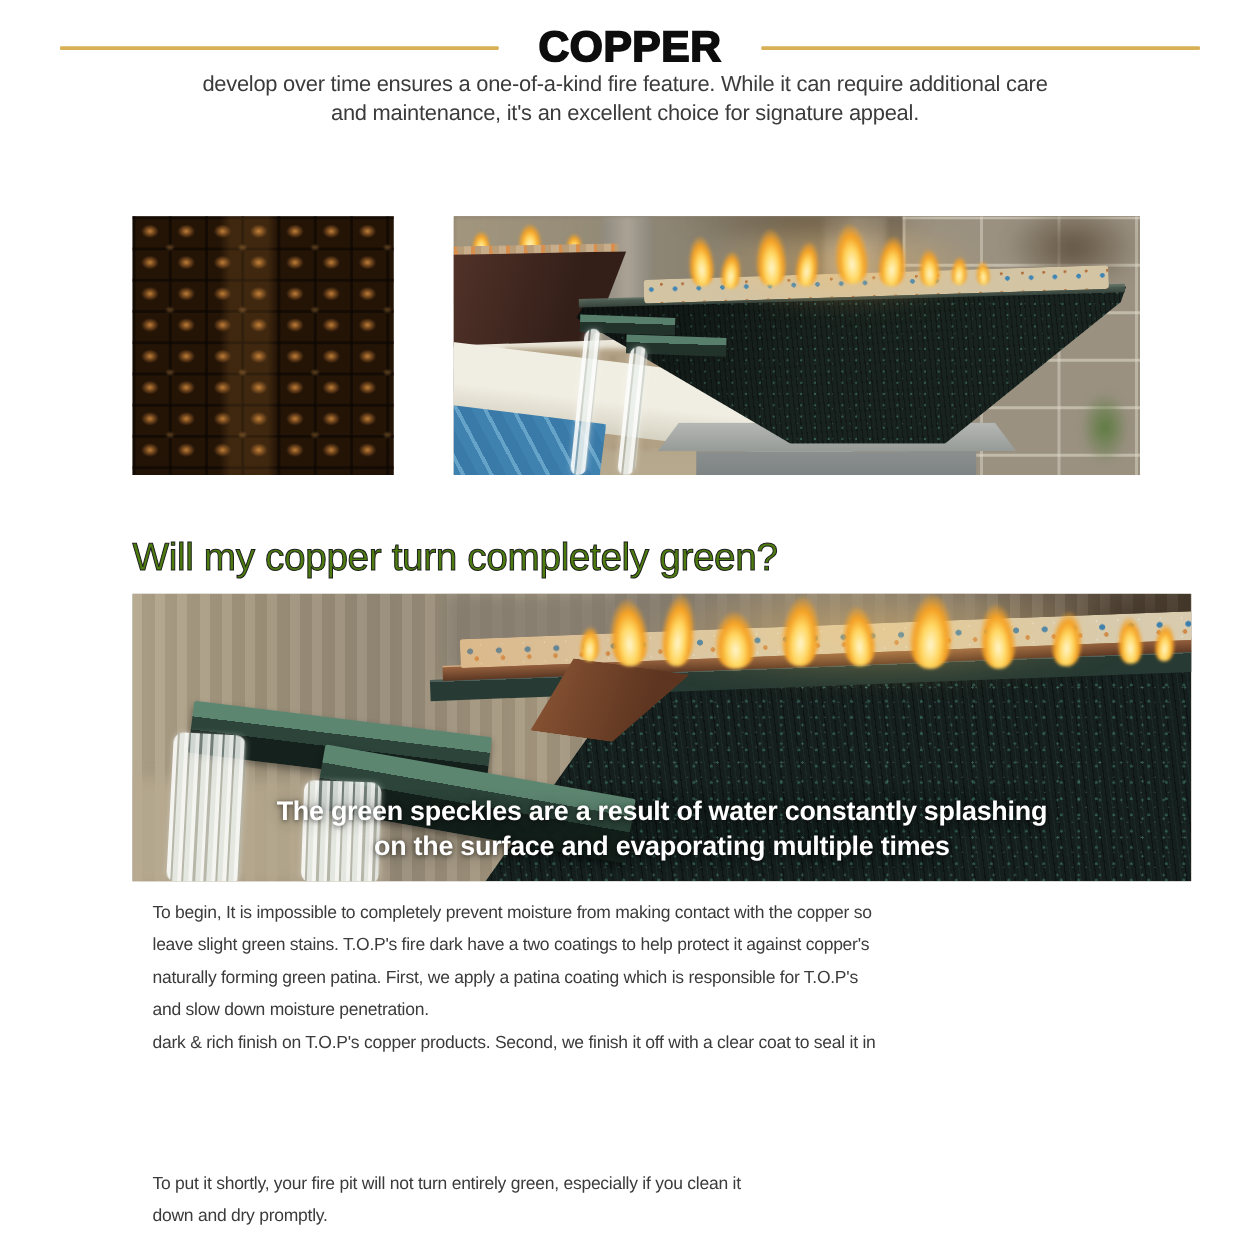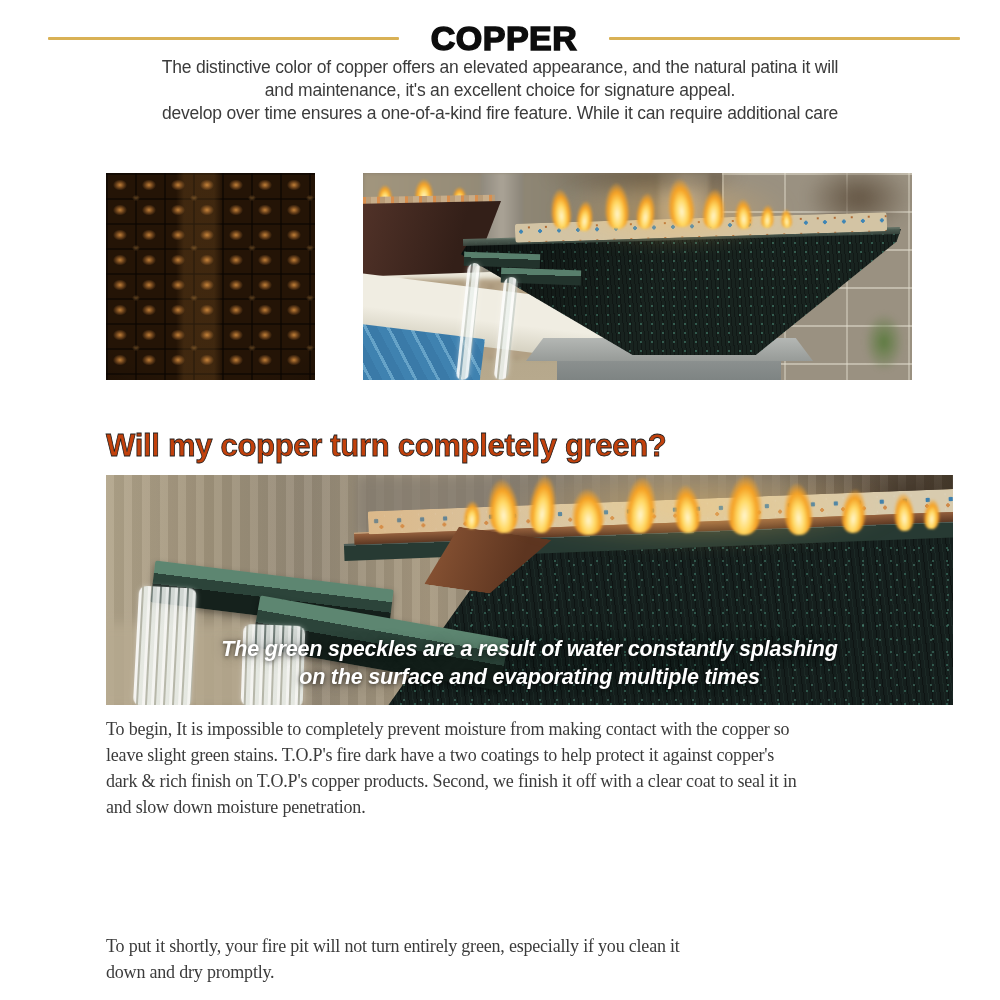--- a/index.html
+++ b/index.html
@@ -156,48 +156,46 @@
   .b-spout1{left:46px;top:100px;width:240px;height:42px;transform:rotate(7deg);border-radius:2px;
     background:linear-gradient(180deg,#5d8671 0 30%,#2c443a 30% 55%,#15211c 55%);
     box-shadow:0 3px 6px rgba(0,0,0,.35);}
   .b-spout2{left:148px;top:142px;width:252px;height:52px;transform:rotate(10deg);border-radius:2px;
     background:linear-gradient(180deg,#5d8671 0 28%,#2c443a 28% 52%,#15211c 52%);
     box-shadow:0 3px 6px rgba(0,0,0,.35);}
   .b-caption{
     position:absolute;left:0;right:0;bottom:14px;z-index:50;text-align:center;
     color:#ffffff;font-size:21.5px;font-weight:700;line-height:28px;letter-spacing:-.2px;
     text-shadow:0 1px 4px rgba(0,0,0,.6),0 0 14px rgba(0,0,0,.35);
-    font-style:italic;
   }
   .b-caption .line{display:block;}
 
   
   h2.question{
     position:absolute;left:106px;top:427px;margin:0;
-    font-size:31px;line-height:38px;font-weight:700;color:#c2410c;
+    font-size:31px;line-height:38px;font-weight:400;color:#4d7c0f;
     letter-spacing:-.3px;-webkit-text-stroke:.8px #1d1d1d;white-space:nowrap;
   }
-  .para{position:absolute;left:106px;width:852px;margin:0;
-    font-size:18px;line-height:26px;color:#3b3b3b;letter-spacing:-.2px;font-family:Liberation Serif, serif;}
+  .para{position:absolute;left:122px;width:852px;margin:0;
+    font-size:14px;line-height:26px;color:#3b3b3b;letter-spacing:-.2px;}
   .answer{top:716px;}
   .summary{top:901px;margin-top:32px;}
 </style>
 </head>
 <body data-interactable="false">
 
 <div class="title-row" data-interactable="false">
   <span class="rule" data-interactable="false"></span>
   <h1 class="page-title" data-interactable="false">COPPER</h1>
   <span class="rule" data-interactable="false"></span>
 </div>
 
 <p class="intro" data-interactable="false">
-  <span class="line" data-interactable="false">The distinctive color of copper offers an elevated appearance, and the natural patina it will</span>
+  <span class="line" data-interactable="false">develop over time ensures a one-of-a-kind fire feature. While it can require additional care</span>
   <span class="line" data-interactable="false">and maintenance, it's an excellent choice for signature appeal.</span>
-  <span class="line" data-interactable="false">develop over time ensures a one-of-a-kind fire feature. While it can require additional care</span>
 </p>
 
 <div class="texture" data-interactable="false"></div>
 
 <div class="photo photo1" data-interactable="false">
   <i class="p1-bg" data-interactable="false"></i>
   <i class="p1-top" data-interactable="false"></i>
   <i class="p1-wall" data-interactable="false"></i>
   <i class="p1-trunk1" data-interactable="false"></i>
   <i class="p1-trunk2" data-interactable="false"></i>
@@ -266,20 +264,21 @@
   <i class="stream" style="left:136px;top:150px;width:62px;height:82px;transform:rotate(2deg)" data-interactable="false"></i>
   <div class="b-caption" data-interactable="false">
     <span class="line" data-interactable="false">The green speckles are a result of water constantly splashing</span>
     <span class="line" data-interactable="false">on the surface and evaporating multiple times</span>
   </div>
 </div>
 
 <p class="para answer" data-interactable="false">
   <span class="line" data-interactable="false">To begin, It is impossible to completely prevent moisture from making contact with the copper so</span>
   <span class="line" data-interactable="false">leave slight green stains. T.O.P's fire dark have a two coatings to help protect it against copper's</span>
+  <span class="line" data-interactable="false">naturally forming green patina. First, we apply a patina coating which is responsible for T.O.P's</span>
+  <span class="line" data-interactable="false">and slow down moisture penetration.</span>
   <span class="line" data-interactable="false">dark &amp; rich finish on T.O.P's copper products. Second, we finish it off with a clear coat to seal it in</span>
-  <span class="line" data-interactable="false">and slow down moisture penetration.</span>
 </p>
 
 <p class="para summary" data-interactable="false">
   <span class="line" data-interactable="false">To put it shortly, your fire pit will not turn entirely green, especially if you clean it</span>
   <span class="line" data-interactable="false">down and dry promptly.</span>
 </p>
 
 </body></html>

